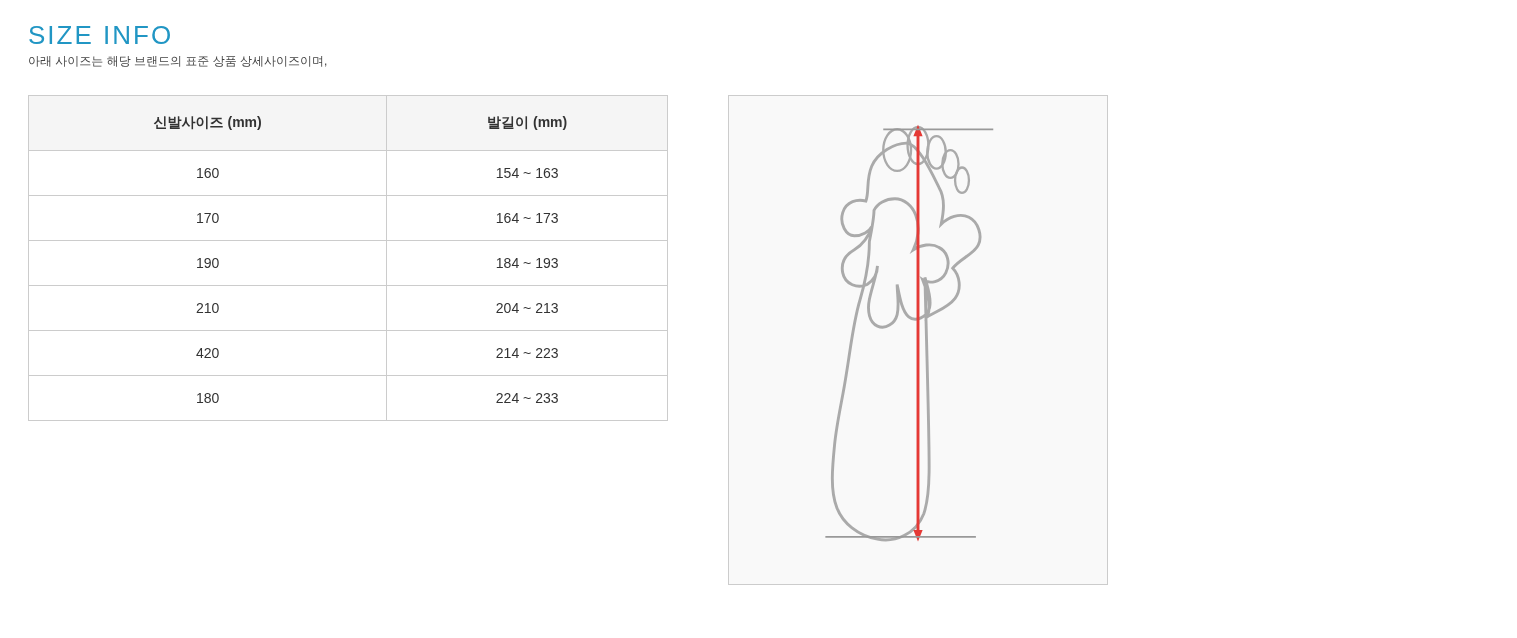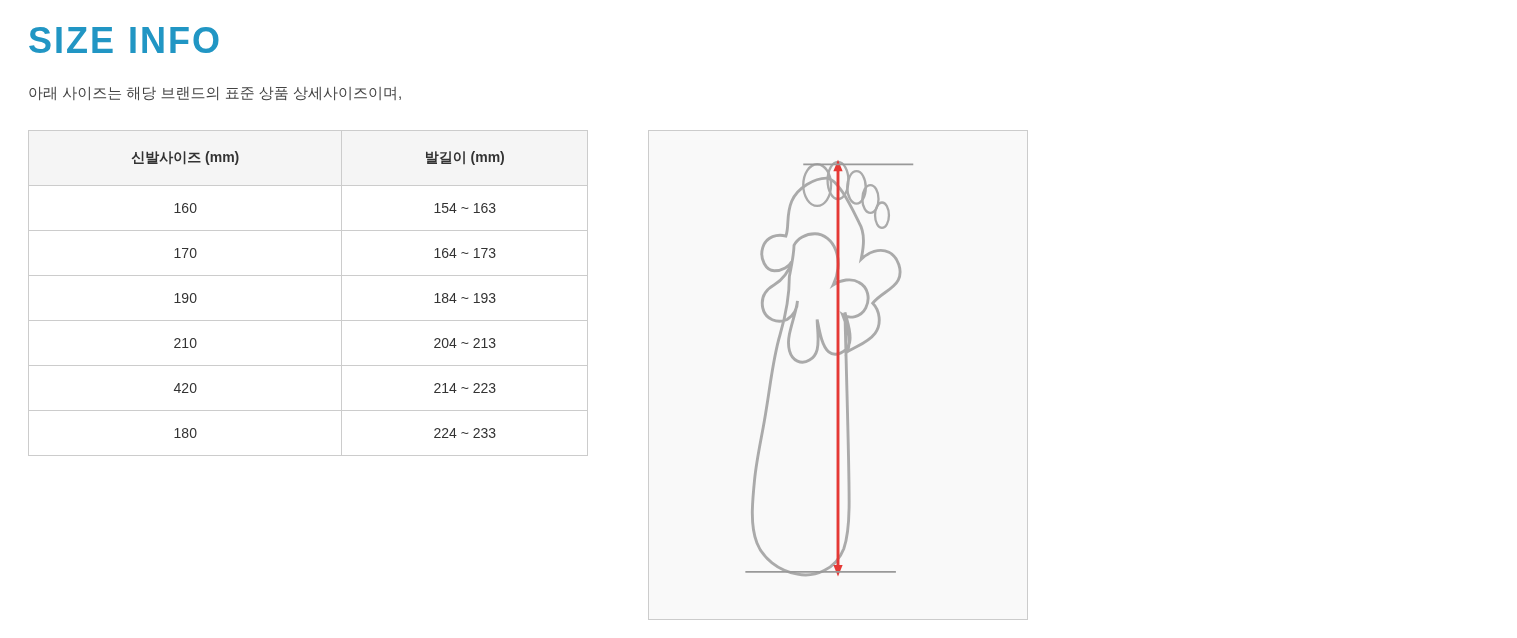--- a/index.html
+++ b/index.html
@@ -7,46 +7,45 @@
       font-family: 'Malgun Gothic', '맑은 고딕', Apple SD Gothic Neo, sans-serif;
       background: #fff;
       color: #333;
       padding: 20px 28px;
       width: 1517px;
       min-height: 638px;
     }
 
     .page-title {
       color: #2196c4;
-      font-size: 36px;
-      font-weight: 700;
+      font-size: 26px;
+      font-weight: 400;
       letter-spacing: 2px;
-      margin-bottom: 18px;
     }
 
     .description {
-      font-size: 15px;
+      font-size: 12px;
       color: #444;
       line-height: 1.7;
       margin-bottom: 24px;
     }
 
     .content-area {
       display: flex;
       align-items: flex-start;
       gap: 60px;
     }
 
     .table-section {
       flex: 0 0 auto;
     }
 
     table {
       border-collapse: collapse;
-      width: 560px;
+      width: 640px;
       font-size: 14px;
       color: #333;
     }
 
     table thead tr {
       background: #f5f5f5;
     }
 
     table th {
       border: 1px solid #ccc;

